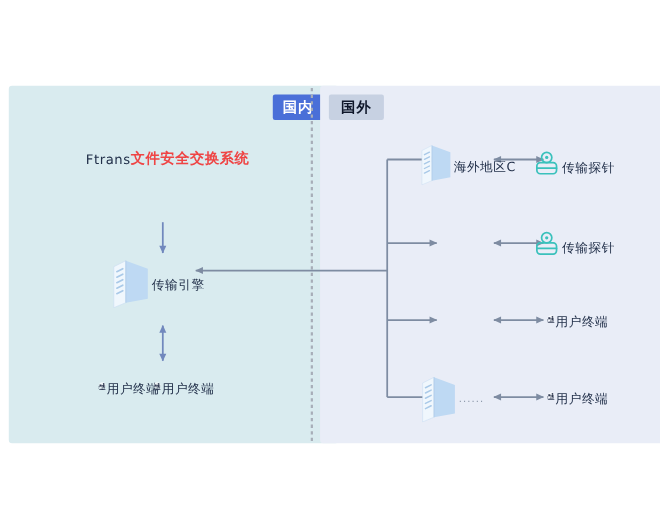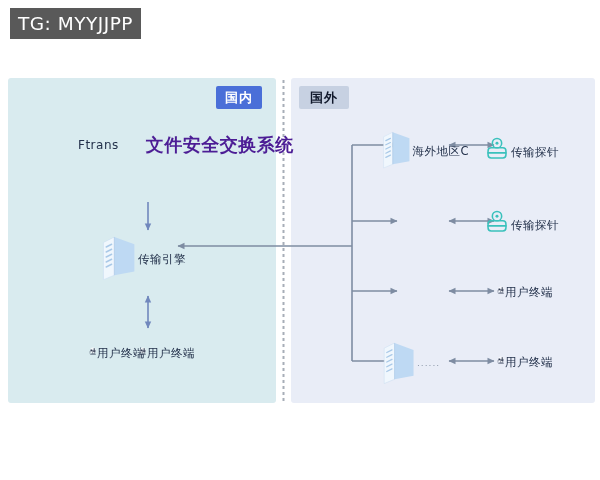--- a/index.html
+++ b/index.html
@@ -9,39 +9,39 @@
   }
   
   .wm-badge{
     position:absolute;background:var(--c-badge-bg,#595959);color:#ffffff;
     font-size:18.5px;letter-spacing:0.5px;display:flex;align-items:center;justify-content:center;
     white-space:nowrap;
   }
   .wm-tg{left:10px;top:8px;width:131px;height:31px;}
   .wm-site{left:368px;top:441px;width:232px;height:37px;font-size:17px;}
   
-  .panel{position:absolute;border-radius:3px;}
+  .panel{position:absolute;border-radius:3px;padding-left:32px;}
   .panel-domestic{left:8px;top:78px;width:268px;height:325px;background:var(--c-domestic-panel-bg,#d9ebef);}
   .panel-overseas{left:291px;top:78px;width:304px;height:325px;background:var(--c-overseas-panel-bg,#e9edf7);}
   .region-badge{
     position:absolute;top:8px;height:23px;display:flex;align-items:center;justify-content:center;
     font-size:13px;font-weight:600;border-radius:2px;letter-spacing:1px;
   }
   .badge-domestic{right:14px;width:46px;background:var(--c-domestic-badge-bg,#4a6fd8);color:#ffffff;}
   .badge-overseas{left:8px;width:50px;background:var(--c-overseas-badge-bg,#c7d1e2);color:#0f172a;}
   
   .connectors{position:absolute;left:0;top:0;width:600px;height:480px;pointer-events:none;}
   
   .node{position:absolute;display:flex;flex-direction:row;align-items:center;}
   .node .lbl{
     margin-top:3px;font-size:11.5px;line-height:14px;color:#22304a;
     letter-spacing:0.5px;text-align:center;white-space:nowrap;
   }
   .node .lbl-name{margin-top:2px;font-size:12px;color:#22304a;}
-  .node .lbl-sub{margin-top:1px;font-size:18px;font-weight:600;color:#4c1d95;letter-spacing:0.5px;margin-left:27px;}
+  .node .lbl-sub{margin-top:1px;font-size:13px;font-weight:600;color:#ef4444;letter-spacing:0.5px;}
   .node .lbl-dots{margin-top:1px;font-size:9px;color:#8b97a8;letter-spacing:1px;}
   .hidden-defs{position:absolute;width:0;height:0;overflow:hidden;}
 </style>
 </head>
 <body>
 
 <svg class="hidden-defs" aria-hidden="true">
   <defs>
     <symbol id="sym-mainframe" viewBox="0 0 40 52">
       <rect x="1.5" y="1" width="37" height="50" rx="4.5" fill="#2b5bd8"></rect>
@@ -88,21 +88,20 @@
         <rect x="36.8" y="15.5" width="2.4" height="14" rx="1.2"></rect>
         <rect x="28.5" y="28.5" width="11" height="2.4" rx="1"></rect>
         <rect x="33" y="30.5" width="2.2" height="8.5"></rect>
       </g>
     </symbol>
   </defs>
 </svg>
 
 <div class="canvas">
 
-  <div class="wm-badge wm-tg">TG: MYYJJPP</div>
 
   <div class="panel panel-domestic">
     <div class="region-badge badge-domestic">国内</div>
   </div>
 
   <div class="panel panel-overseas">
     <div class="region-badge badge-overseas">国外</div>
   </div>
 
   <svg class="connectors" viewBox="0 0 600 480">

